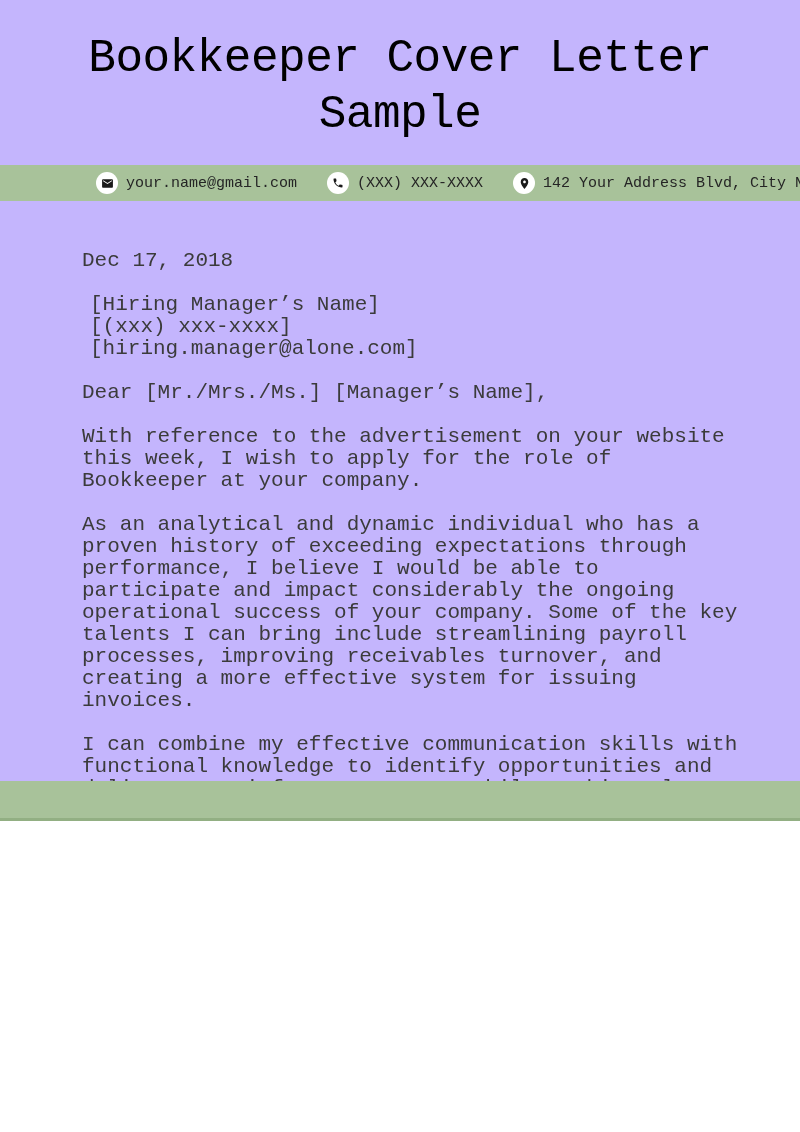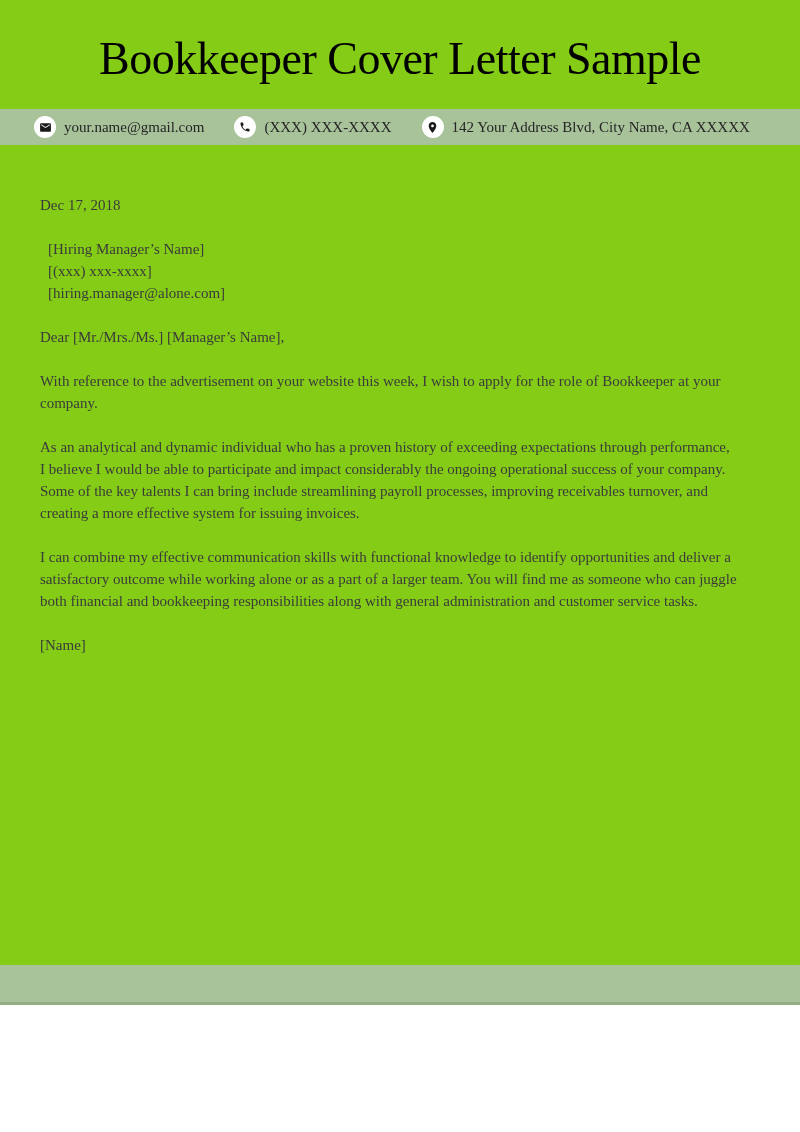--- a/index.html
+++ b/index.html
@@ -1,40 +1,40 @@
 <!DOCTYPE html>
 <html><head>
 <meta charset="utf-8">
 <style>
   html, body { margin: 0; padding: 0; background: #ffffff; }
   .page {
     position: relative;
     width: 800px;
-    height: 1005px;
-    background: #84cc16;
+    height: 821px;
+    background: #c4b5fd;
     overflow: hidden;
-    font-family: Liberation Serif, serif;
+    font-family: Liberation Mono, monospace;
   }
   .title {
     margin: 0;
     padding-top: 31px;
     text-align: center;
     font-size: 46px;
     line-height: 56px;
     font-weight: 400;
     letter-spacing: -0.5px;
     color: #000000;
   }
   .contact-bar {
     margin-top: 22px;
     height: 36px;
     background: #a8c29a;
     display: flex;
     align-items: center;
-    padding-left: 34px;
+    padding-left: 96px;
     box-sizing: border-box;
   }
   .contact-item {
     display: flex;
     align-items: center;
     margin-right: 30px;
   }
   .icon-circle {
     width: 22px;
     height: 22px;
@@ -46,23 +46,23 @@
     flex: 0 0 auto;
   }
   .icon-circle svg { display: block; }
   .contact-text {
     margin-left: 8px;
     font-size: 15px;
     color: #252525;
     white-space: nowrap;
   }
   .letter {
-    padding: 49px 62px 0 40px;
+    padding: 49px 62px 0 82px;
     color: #3b3b3b;
-    font-size: 15px;
+    font-size: 21px;
     line-height: 22px;
   }
   .letter p { margin: 22px 0 0 0; }
   .letter p.first { margin-top: 0; }
   .recipient-block { margin-top: 22px; margin-left: 8px; }
   .recipient-block div { line-height: 22px; }
   .footer-band {
     position: absolute;
     left: 0;
     right: 0;

